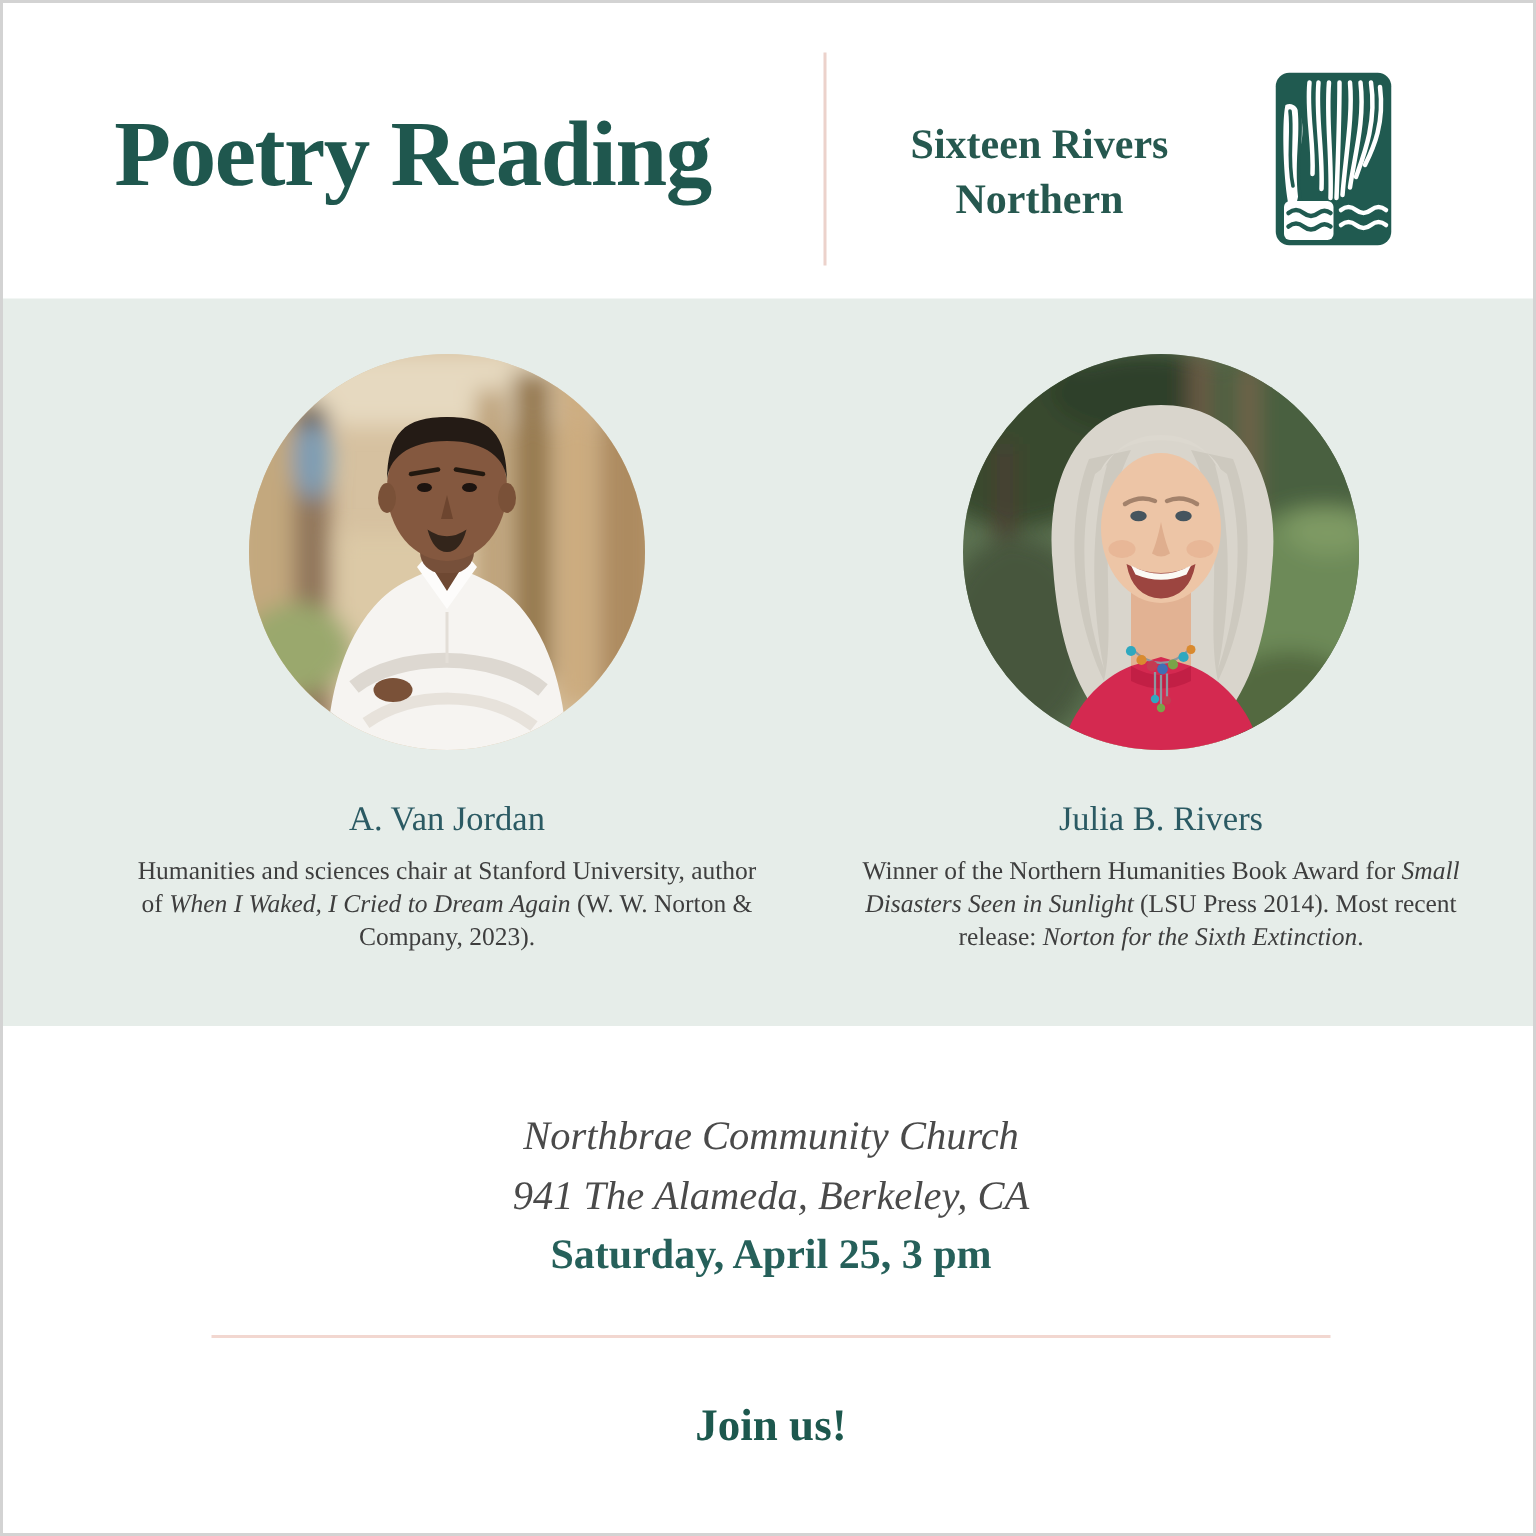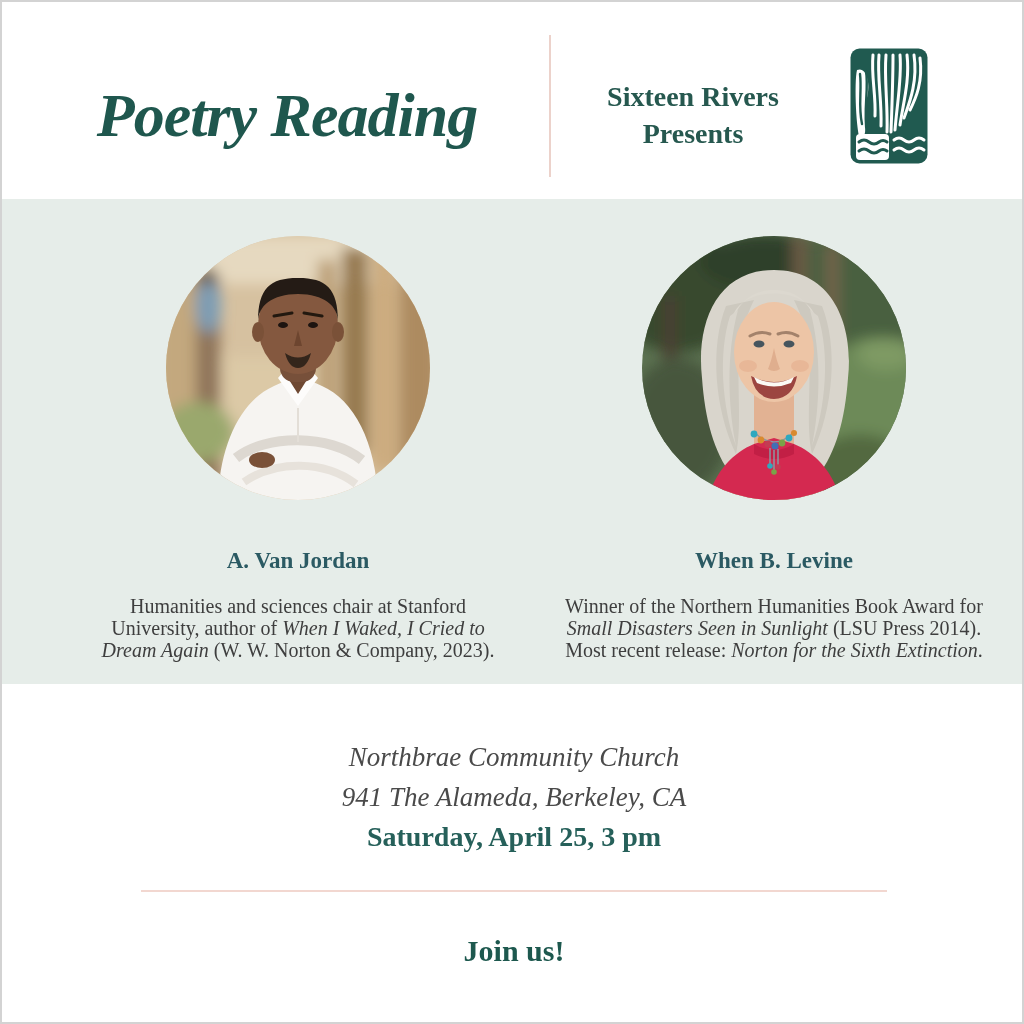--- a/index.html
+++ b/index.html
@@ -3,59 +3,59 @@
 <meta charset="utf-8">
 <style>
   html,body{margin:0;padding:0;background:#ffffff;}
   .page{
     position:relative;width:1024px;height:1024px;box-sizing:border-box;
     border:2px solid #d3d3d3;background:#ffffff;overflow:hidden;
     font-family:"Liberation Serif","DejaVu Serif",serif;
   }
   
   .title{
-    position:absolute;left:46px;top:64px;width:454px;margin:12px;
+    position:absolute;left:46px;top:64px;width:454px;margin:0;
     text-align:center;font-size:62px;line-height:74px;
-    font-style:italic;font-weight:bold;letter-spacing:-1px;color:#1f574e;
+    font-weight:bold;letter-spacing:-1px;color:#1f574e;
   }
   .vdiv{position:absolute;left:547px;top:33px;width:2px;height:142px;background:#ecd2cb;}
   .presents{
     position:absolute;left:575px;top:76px;width:232px;text-align:center;
     font-size:28px;line-height:37px;font-weight:bold;color:#26584f;
   }
   .logo{position:absolute;left:846px;top:44px;width:82px;height:120px;}
   .logo svg{display:block;width:100%;height:100%;}
   
   .band{position:absolute;left:0;top:197px;width:1024px;height:485px;background:#e6ede9;}
   .speaker{position:absolute;top:37px;width:440px;text-align:center;}
   .speaker.left{left:76px;}
   .speaker.right{left:552px;}
   .photo{width:264px;height:264px;margin:0 auto;border-radius:50%;}
   .photo svg{display:block;width:264px;height:264px;}
-  .name{margin:47px 0 0;font-size:23px;line-height:28px;font-weight:bold;color:#2b5a63;}
-  .bio{margin:20px auto 0;width:424px;font-size:20px;line-height:22px;color:#3e3e3e;}
+  .name{margin:32px 0 0;font-size:23px;line-height:28px;font-weight:normal;color:#2b5a63;}
+  .bio{margin:10px auto 0;width:424px;font-size:17px;line-height:22px;color:#3e3e3e;}
   .bio em{font-style:italic;}
   
   .venue,.address,.datetime,.cta{position:absolute;left:0;width:1024px;text-align:center;margin:0;}
   .venue{top:735px;font-size:27px;line-height:40px;font-style:italic;color:#4a4a4a;}
   .address{top:775px;font-size:27px;line-height:40px;font-style:italic;color:#4a4a4a;}
   .datetime{top:815px;font-size:28px;line-height:40px;font-weight:bold;color:#26605a;}
   .hdiv{position:absolute;left:139px;top:888px;width:746px;height:2px;background:#f2d7d0;}
   .cta{top:931px;font-size:30px;line-height:36px;font-weight:bold;color:#1d584e;}
 </style>
 </head>
 <body>
 
 <div class="page">
 
   <h1 class="title">Poetry Reading</h1>
   <div class="vdiv"></div>
   <div class="presents">
     <div>Sixteen Rivers</div>
-    <div>Presents</div>
+    <div>Northern</div>
   </div>
   <div class="logo">
     <svg viewBox="0 0 82 120" xmlns="http://www.w3.org/2000/svg" aria-hidden="true">
       <rect x="2.5" y="2.5" width="77" height="115" rx="9" fill="#205a50"></rect>
       <path d="M9,24 C18,20 23,36 19,52 C16,66 22,82 13,97 C8,87 6,36 9,24 Z" fill="#ffffff"></path>
       <g fill="none" stroke="#205a50" stroke-width="2.4" stroke-linecap="round">
         <path d="M12,28 C14,44 10,60 14,78"></path>
         <path d="M18,25 C21,44 15,64 19,88"></path>
       </g>
       <g fill="none" stroke="#ffffff" stroke-width="3" stroke-linecap="round">
@@ -191,21 +191,21 @@
             <circle cx="133" cy="210" r="3.6" fill="#3f6fb5"></circle>
             <circle cx="140" cy="207" r="3.4" fill="#7aa348"></circle>
             <circle cx="147" cy="202" r="3.4" fill="#2fa8bf"></circle>
             <circle cx="152" cy="197" r="3" fill="#d98a2f"></circle>
             <circle cx="128" cy="230" r="2.8" fill="#2fa8bf"></circle>
             <circle cx="132" cy="236" r="2.8" fill="#7aa348"></circle>
             <circle cx="136" cy="231" r="2.8" fill="#c43b52"></circle>
           </g>
         </svg>
       </div>
-      <h2 class="name">When B. Levine</h2>
+      <h2 class="name">Julia B. Rivers</h2>
       <p class="bio"><span>Winner of the Northern Humanities Book Award for </span><em>Small Disasters Seen in Sunlight</em><span> (LSU Press 2014). Most recent release: </span><em>Norton for the Sixth Extinction</em><span>.</span></p>
     </div>
 
   </section>
 
   <p class="venue">Northbrae Community Church</p>
   <p class="address">941 The Alameda, Berkeley, CA</p>
   <p class="datetime">Saturday, April 25, 3 pm</p>
   <div class="hdiv"></div>
   <p class="cta">Join us!</p>

